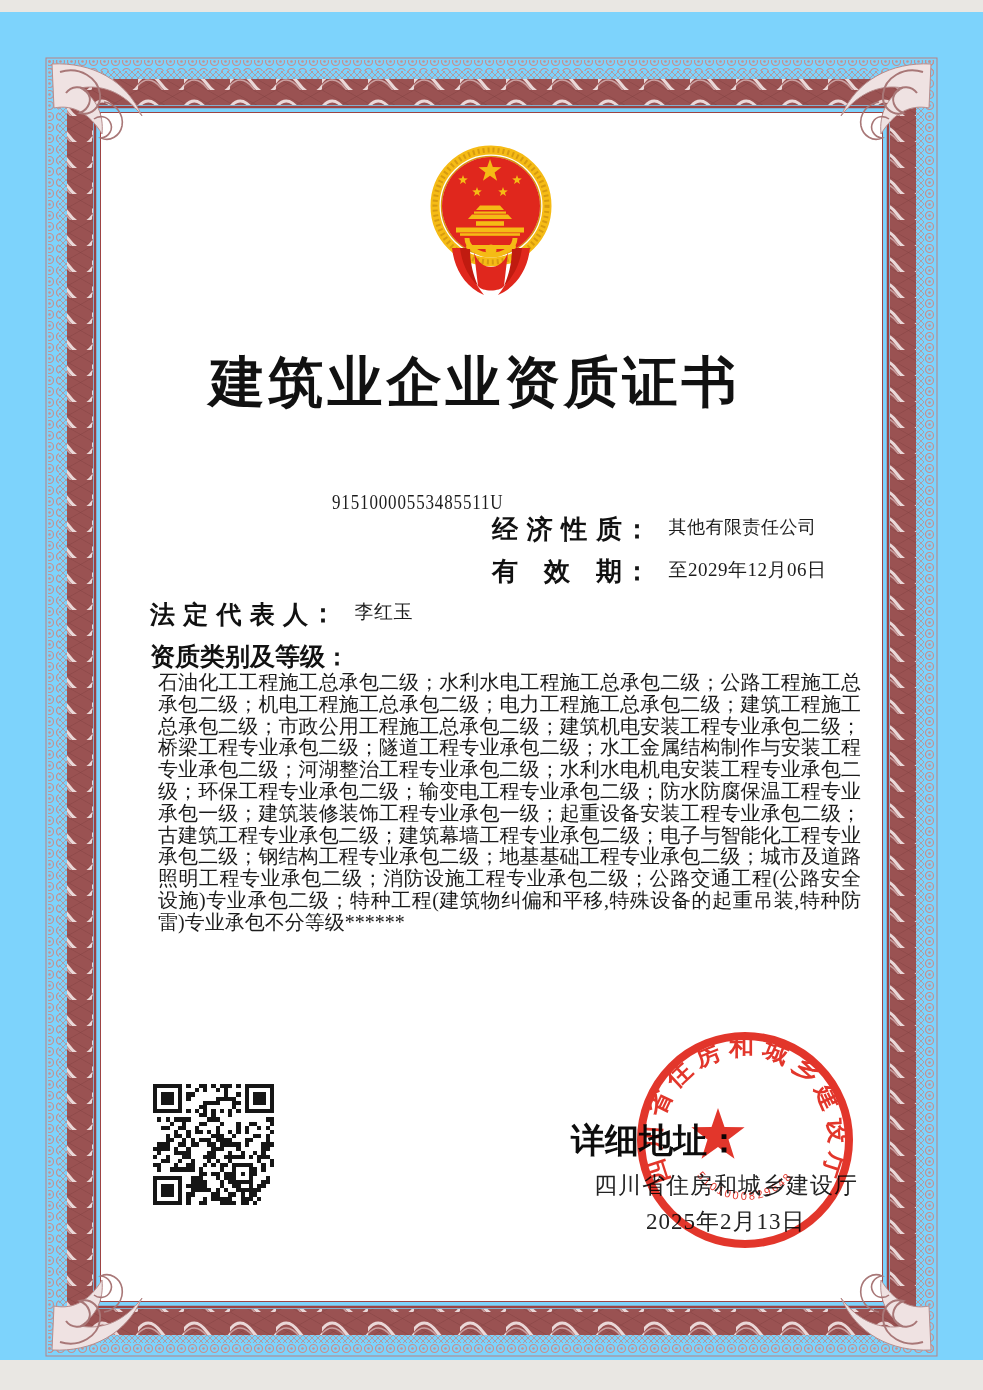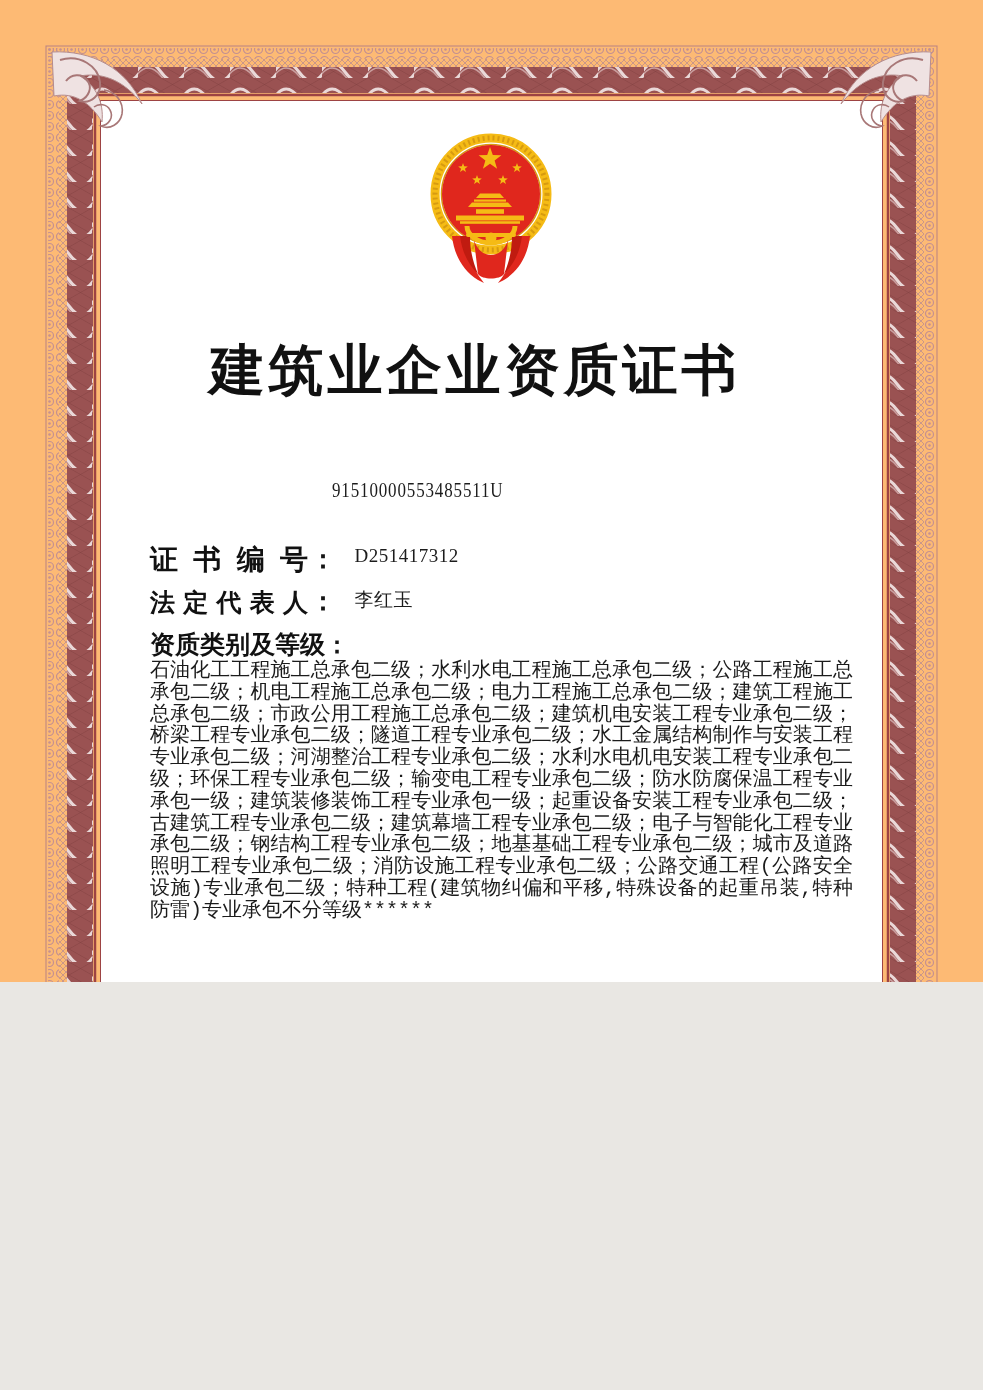--- a/index.html
+++ b/index.html
@@ -1,19 +1,19 @@
 <!DOCTYPE html>
 <html><head>
 <meta charset="utf-8">
 <style>
   html,body{margin:0;padding:0;}
   body{background:#e9e7e3;}
   .page{
-    position:relative;width:983px;height:982px;margin:0 auto;
-    background:#fdba74;overflow:hidden;
+    position:relative;width:983px;height:1348px;margin:12px auto;
+    background:#7dd3fc;overflow:hidden;
     font-family:"Liberation Sans",sans-serif;color:#151515;
   }
   .frame{position:absolute;left:0;top:0;}
   
   .abs{position:absolute;}
   .title{
     left:92px;top:297px;width:766px;text-align:center;
     font-size:55px;font-weight:700;letter-spacing:4px;color:#111;
     font-family:"Liberation Sans",sans-serif;white-space:nowrap;
   }
@@ -29,22 +29,22 @@
     font-family:"Liberation Serif",serif;font-size:19px;color:#1c1c1c;
     white-space:nowrap;letter-spacing:0.5px;
   }
   .val-cond{display:inline-block;transform:scaleX(.85);transform-origin:0 50%;letter-spacing:1px;font-size:20px;}
   .small-lbl{font-weight:700;font-size:15px;line-height:19px;color:#111;}
   .small-lbl .ln{display:block;width:152px;text-align:justify;text-align-last:justify;}
   .small-colon{font-weight:700;font-size:20px;vertical-align:6px;}
   .qual-lbl{font-weight:700;font-size:25px;color:#111;}
   .qual-colon{font-weight:700;font-size:24px;}
   .paragraph{
-    left:150px;top:660px;width:703px;
-    font-family:Liberation Mono, monospace;font-size:20px;line-height:21.8px;
+    left:158px;top:660px;width:703px;
+    font-family:Liberation Serif, serif;font-size:20px;line-height:21.8px;
     text-align:justify;color:#1b1b1b;
   }
   .issuer-lbl{left:571px;top:1106px;font-size:34px;font-weight:700;color:#0d0d0d;white-space:nowrap;}
   .issuer-auth{left:594px;top:1158px;font-family:"Liberation Serif",serif;font-size:23px;letter-spacing:1px;color:#222;white-space:nowrap;}
   .issuer-date{left:646px;top:1194px;font-family:"Liberation Serif",serif;font-size:23px;letter-spacing:1px;color:#222;white-space:nowrap;}
   .seal{position:absolute;left:630px;top:1013px;mix-blend-mode:multiply;opacity:.92;}
   .qr{position:absolute;left:153px;top:1072px;}
   .emblem{position:absolute;left:430px;top:128px;}
 </style>
 </head>
@@ -131,26 +131,30 @@
   </svg>
 
   <h1 class="abs title">建筑业企业资质证书</h1>
 
 
 
   <div class="abs val" style="left:332px;top:479px;">
     <span class="val-cond">91510000553485511U</span>
   </div>
 
-
-  <div class="abs" style="left:150px;top:545px;">
-    <span class="lbl lbl-l">证书编号</span><span class="colon">：</span>
-    <span class="val" style="margin-left:14px;">D251417312</span>
+  <div class="abs" style="left:492px;top:503px;">
+    <span class="lbl lbl-r">经济性质</span><span class="colon">：</span>
+    <span class="val" style="margin-left:14px;font-size:18px;">其他有限责任公司</span>
   </div>
 
+
+  <div class="abs" style="left:492px;top:545px;">
+    <span class="lbl lbl-r">有效期</span><span class="colon">：</span>
+    <span class="val" style="margin-left:14px;">至2029年12月06日</span>
+  </div>
 
   <div class="abs" style="left:150px;top:587px;">
     <span class="lbl lbl-l5">法定代表人</span><span class="colon">：</span>
     <span class="val" style="margin-left:14px;">李红玉</span>
   </div>
 
   <div class="abs" style="left:150px;top:628px;">
     <span class="qual-lbl">资质类别及等级</span><span class="qual-colon">：</span>
   </div>
 

